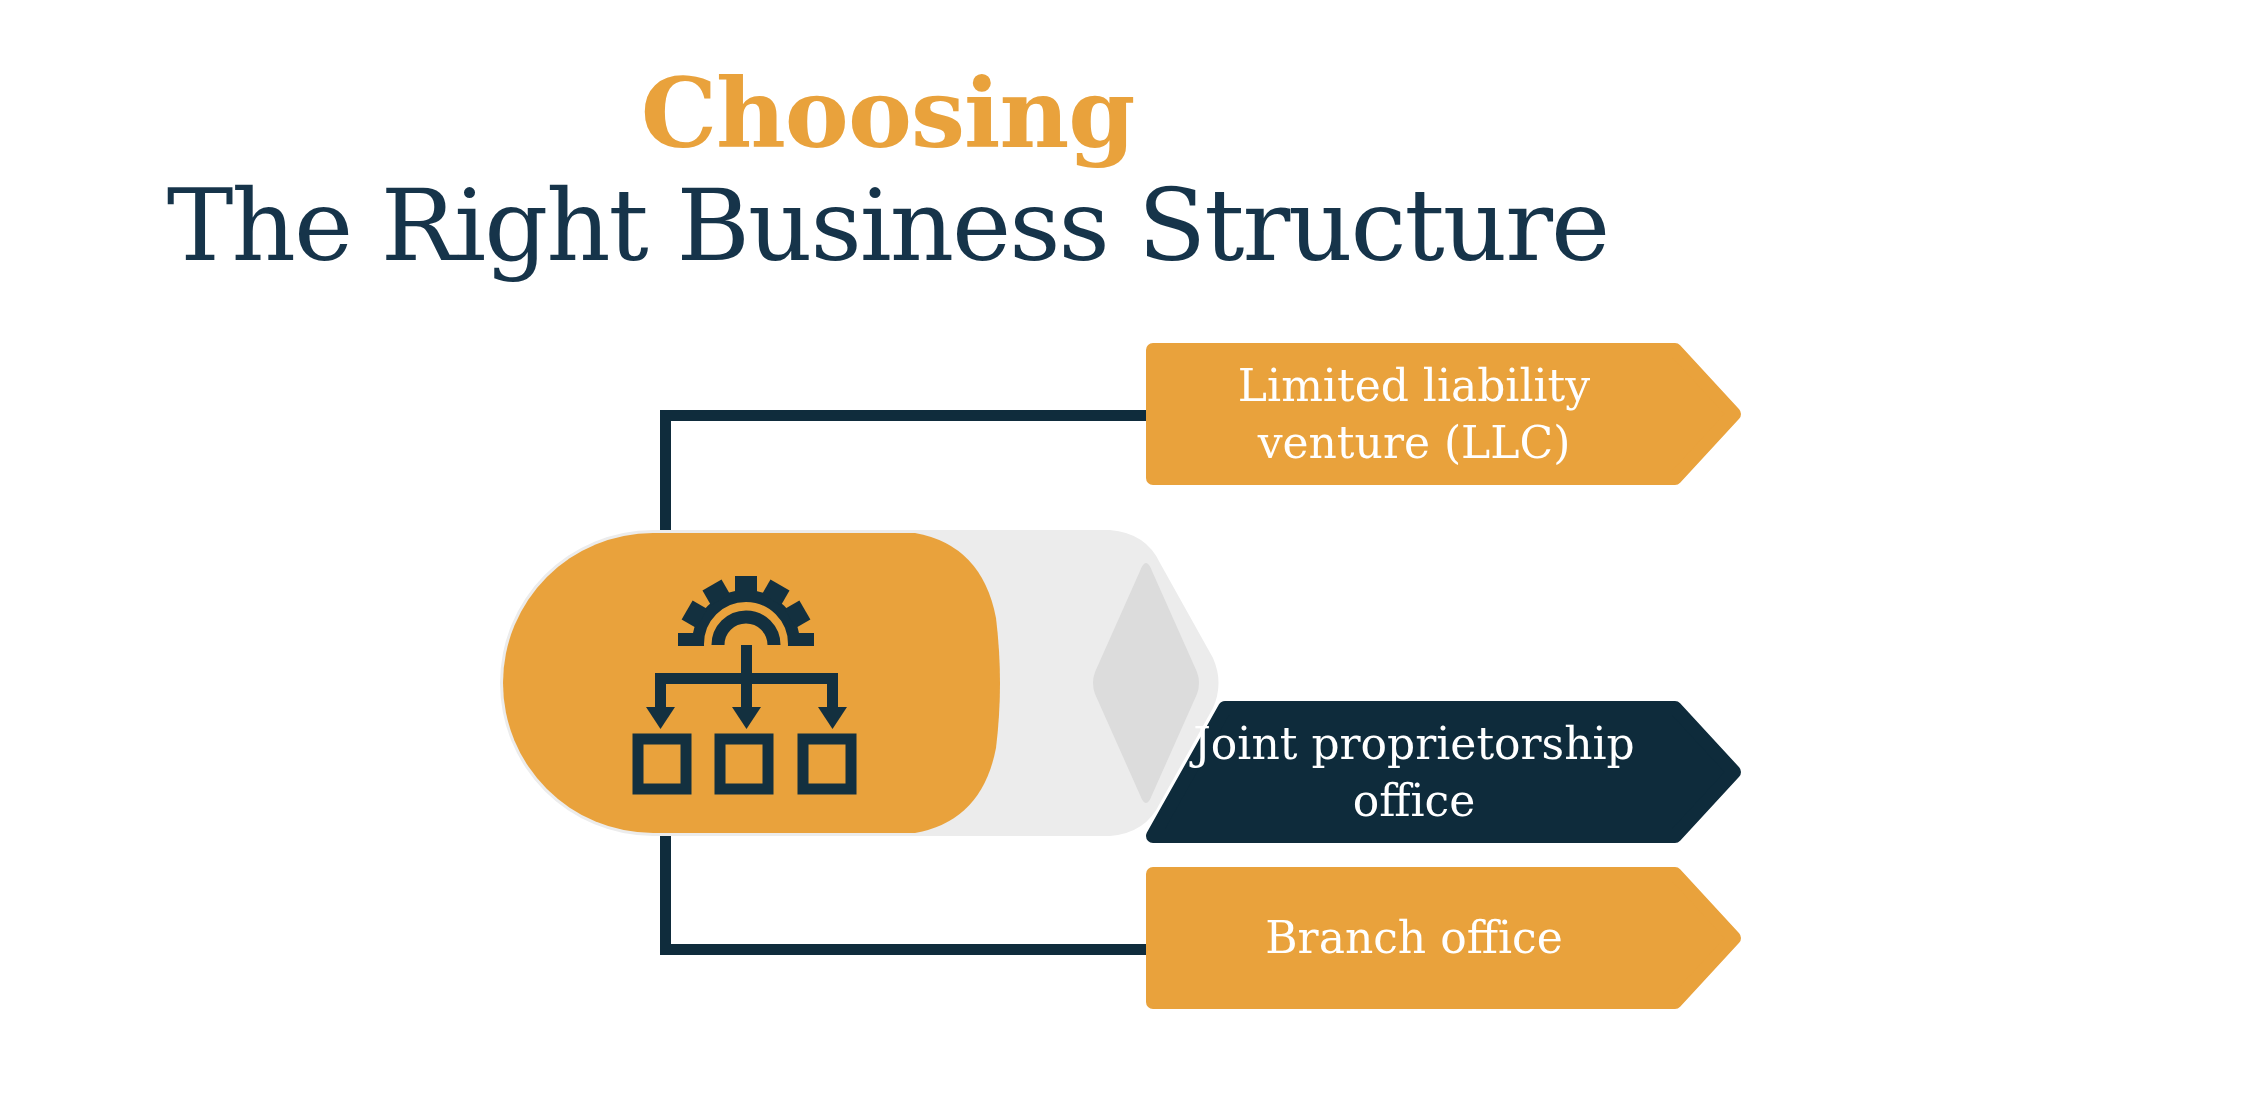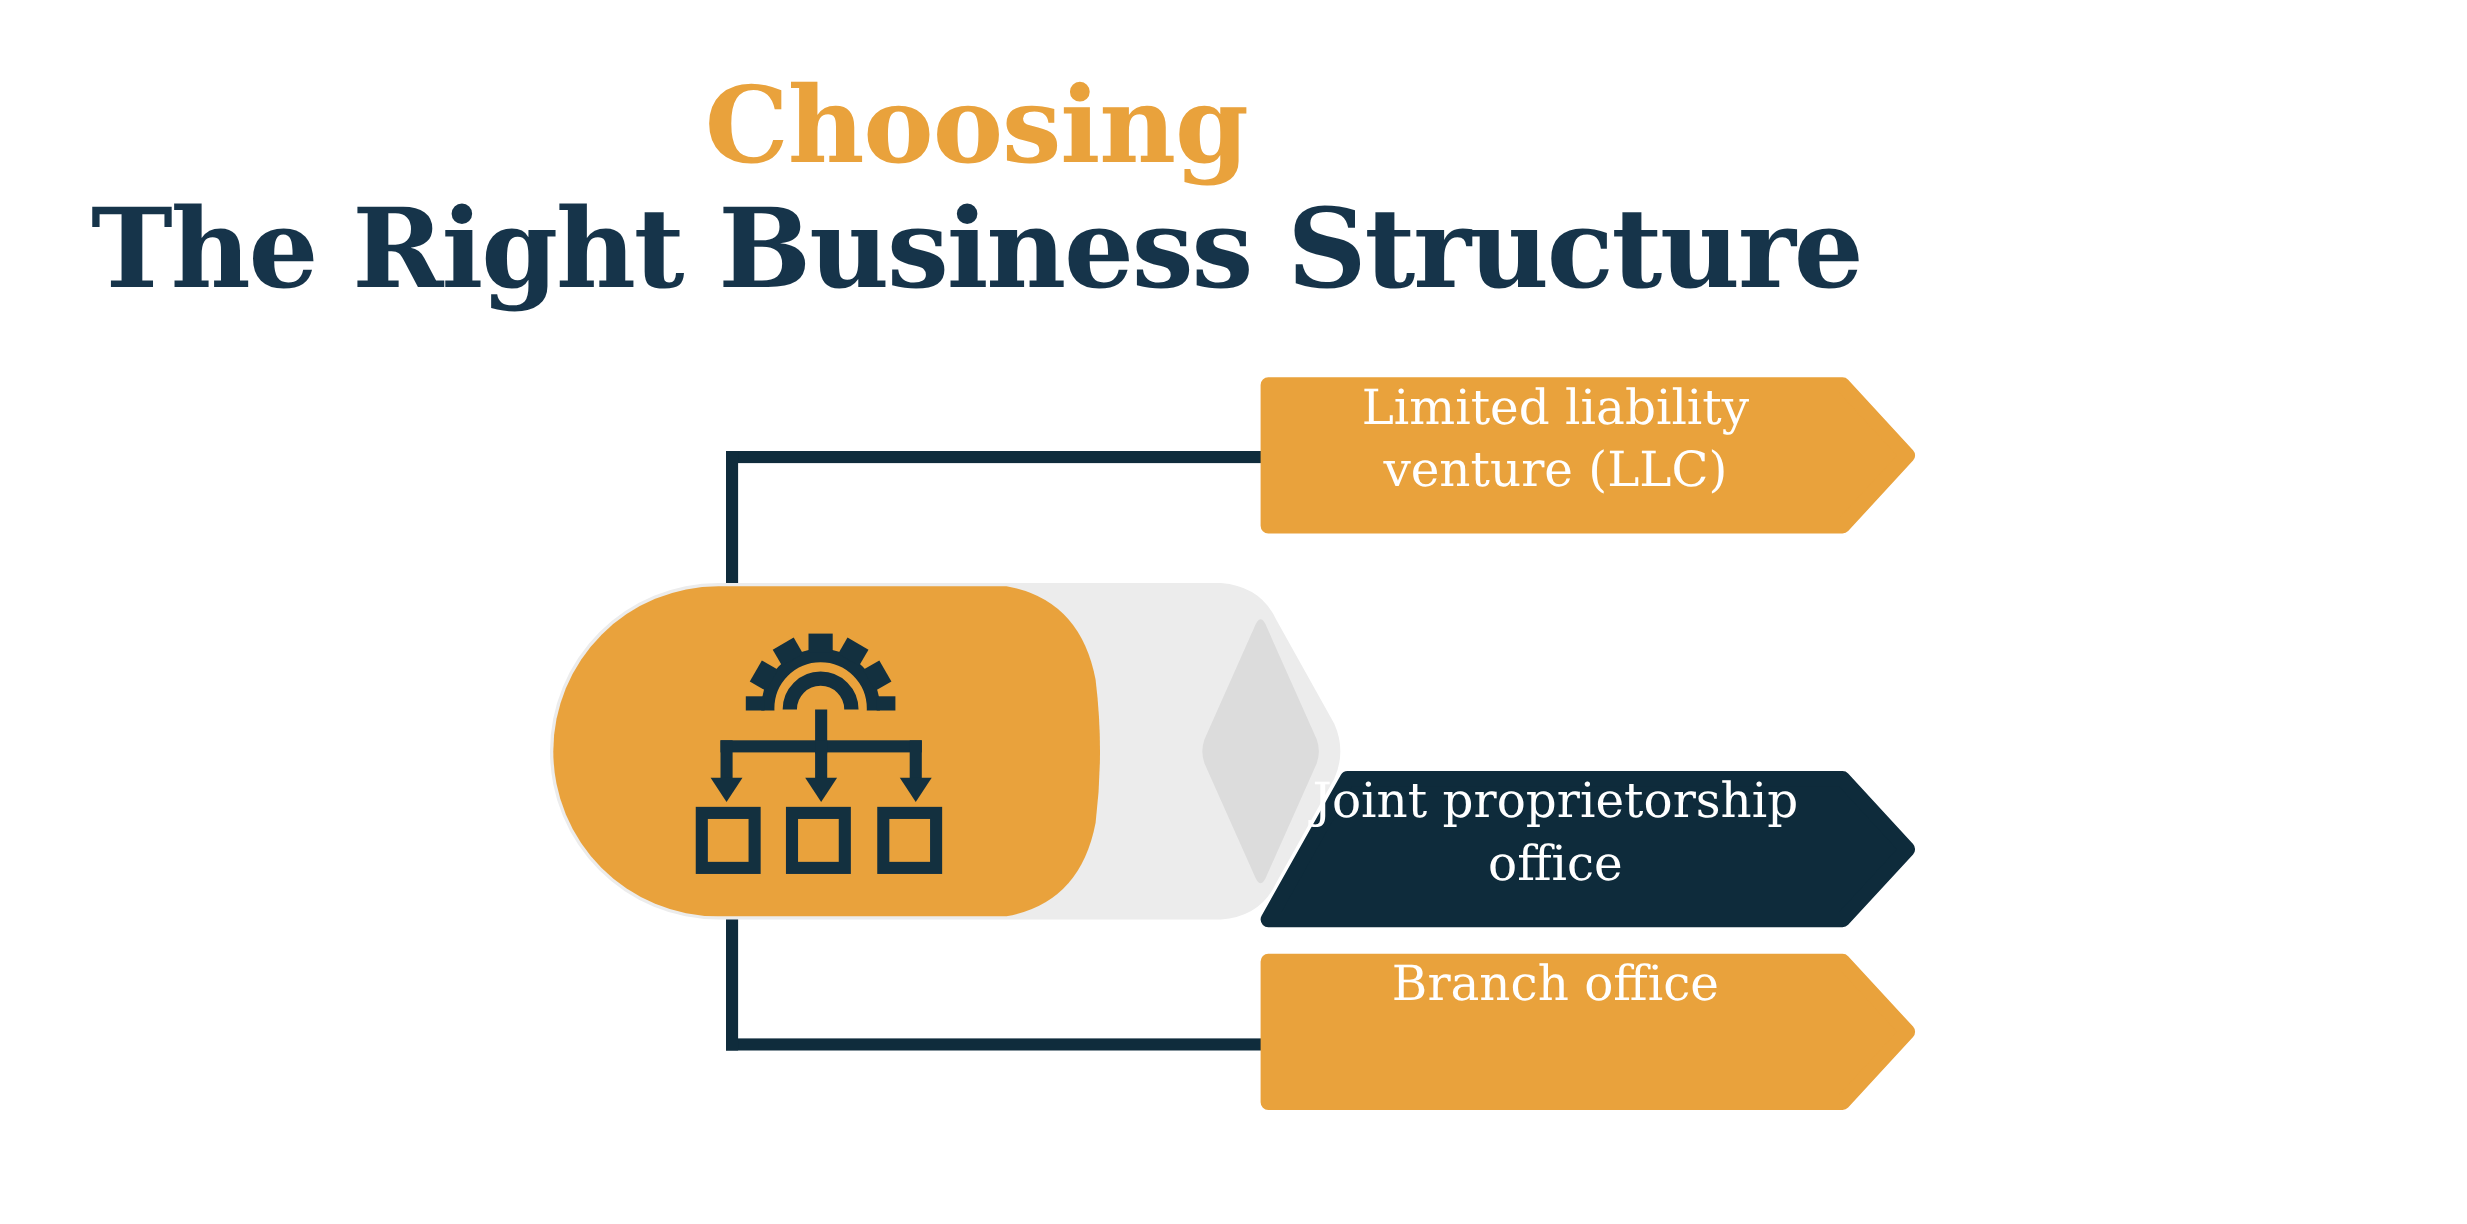--- a/index.html
+++ b/index.html
@@ -15,21 +15,21 @@
   
   .title-block{
     position:absolute;left:0;top:62px;width:1775px;
     text-align:center;line-height:1.08;
   }
   .title-line1{
     font-size:96px;font-weight:700;color:#E9A23C;
     margin:0;letter-spacing:-1px;
   }
   .title-line2{
-    font-size:100px;font-weight:700;color:#16344A;
+    font-size:100px;font-weight:400;color:#16344A;
     margin:6px 0 0 0;letter-spacing:-2px;
   }
 
   
   .connector{
     position:absolute;left:660px;top:410px;width:492px;height:545px;
     box-sizing:border-box;
     border-left:11px solid #0F2C3C;
     border-top:11px solid #0F2C3C;
     border-bottom:11px solid #0F2C3C;
@@ -44,21 +44,21 @@
 
   
   .banner{
     position:absolute;left:1145px;width:597px;height:144px;z-index:3;
   }
   .banner svg{position:absolute;inset:0;width:100%;height:100%;overflow:visible;}
   .banner.orange svg path{fill:#E9A23C;stroke:#E9A23C;}
   .banner.navy svg path{fill:#0E2B3B;stroke:#0E2B3B;}
   .banner .banner-text{
     position:absolute;left:0;top:0;width:538px;height:144px;
-    display:flex;flex-direction:column;align-items:center;
+    display:flex;flex-direction:column;align-items:center;justify-content:center;
     color:#FFFFFF;font-size:44px;line-height:1.3;text-align:center;
   }
   .banner-1{top:342px;}
   .banner-2{top:521px;}
   .banner-3{top:700px;}
   .banner-4{top:866px;}
 </style>
 </head>
 <body>
 

